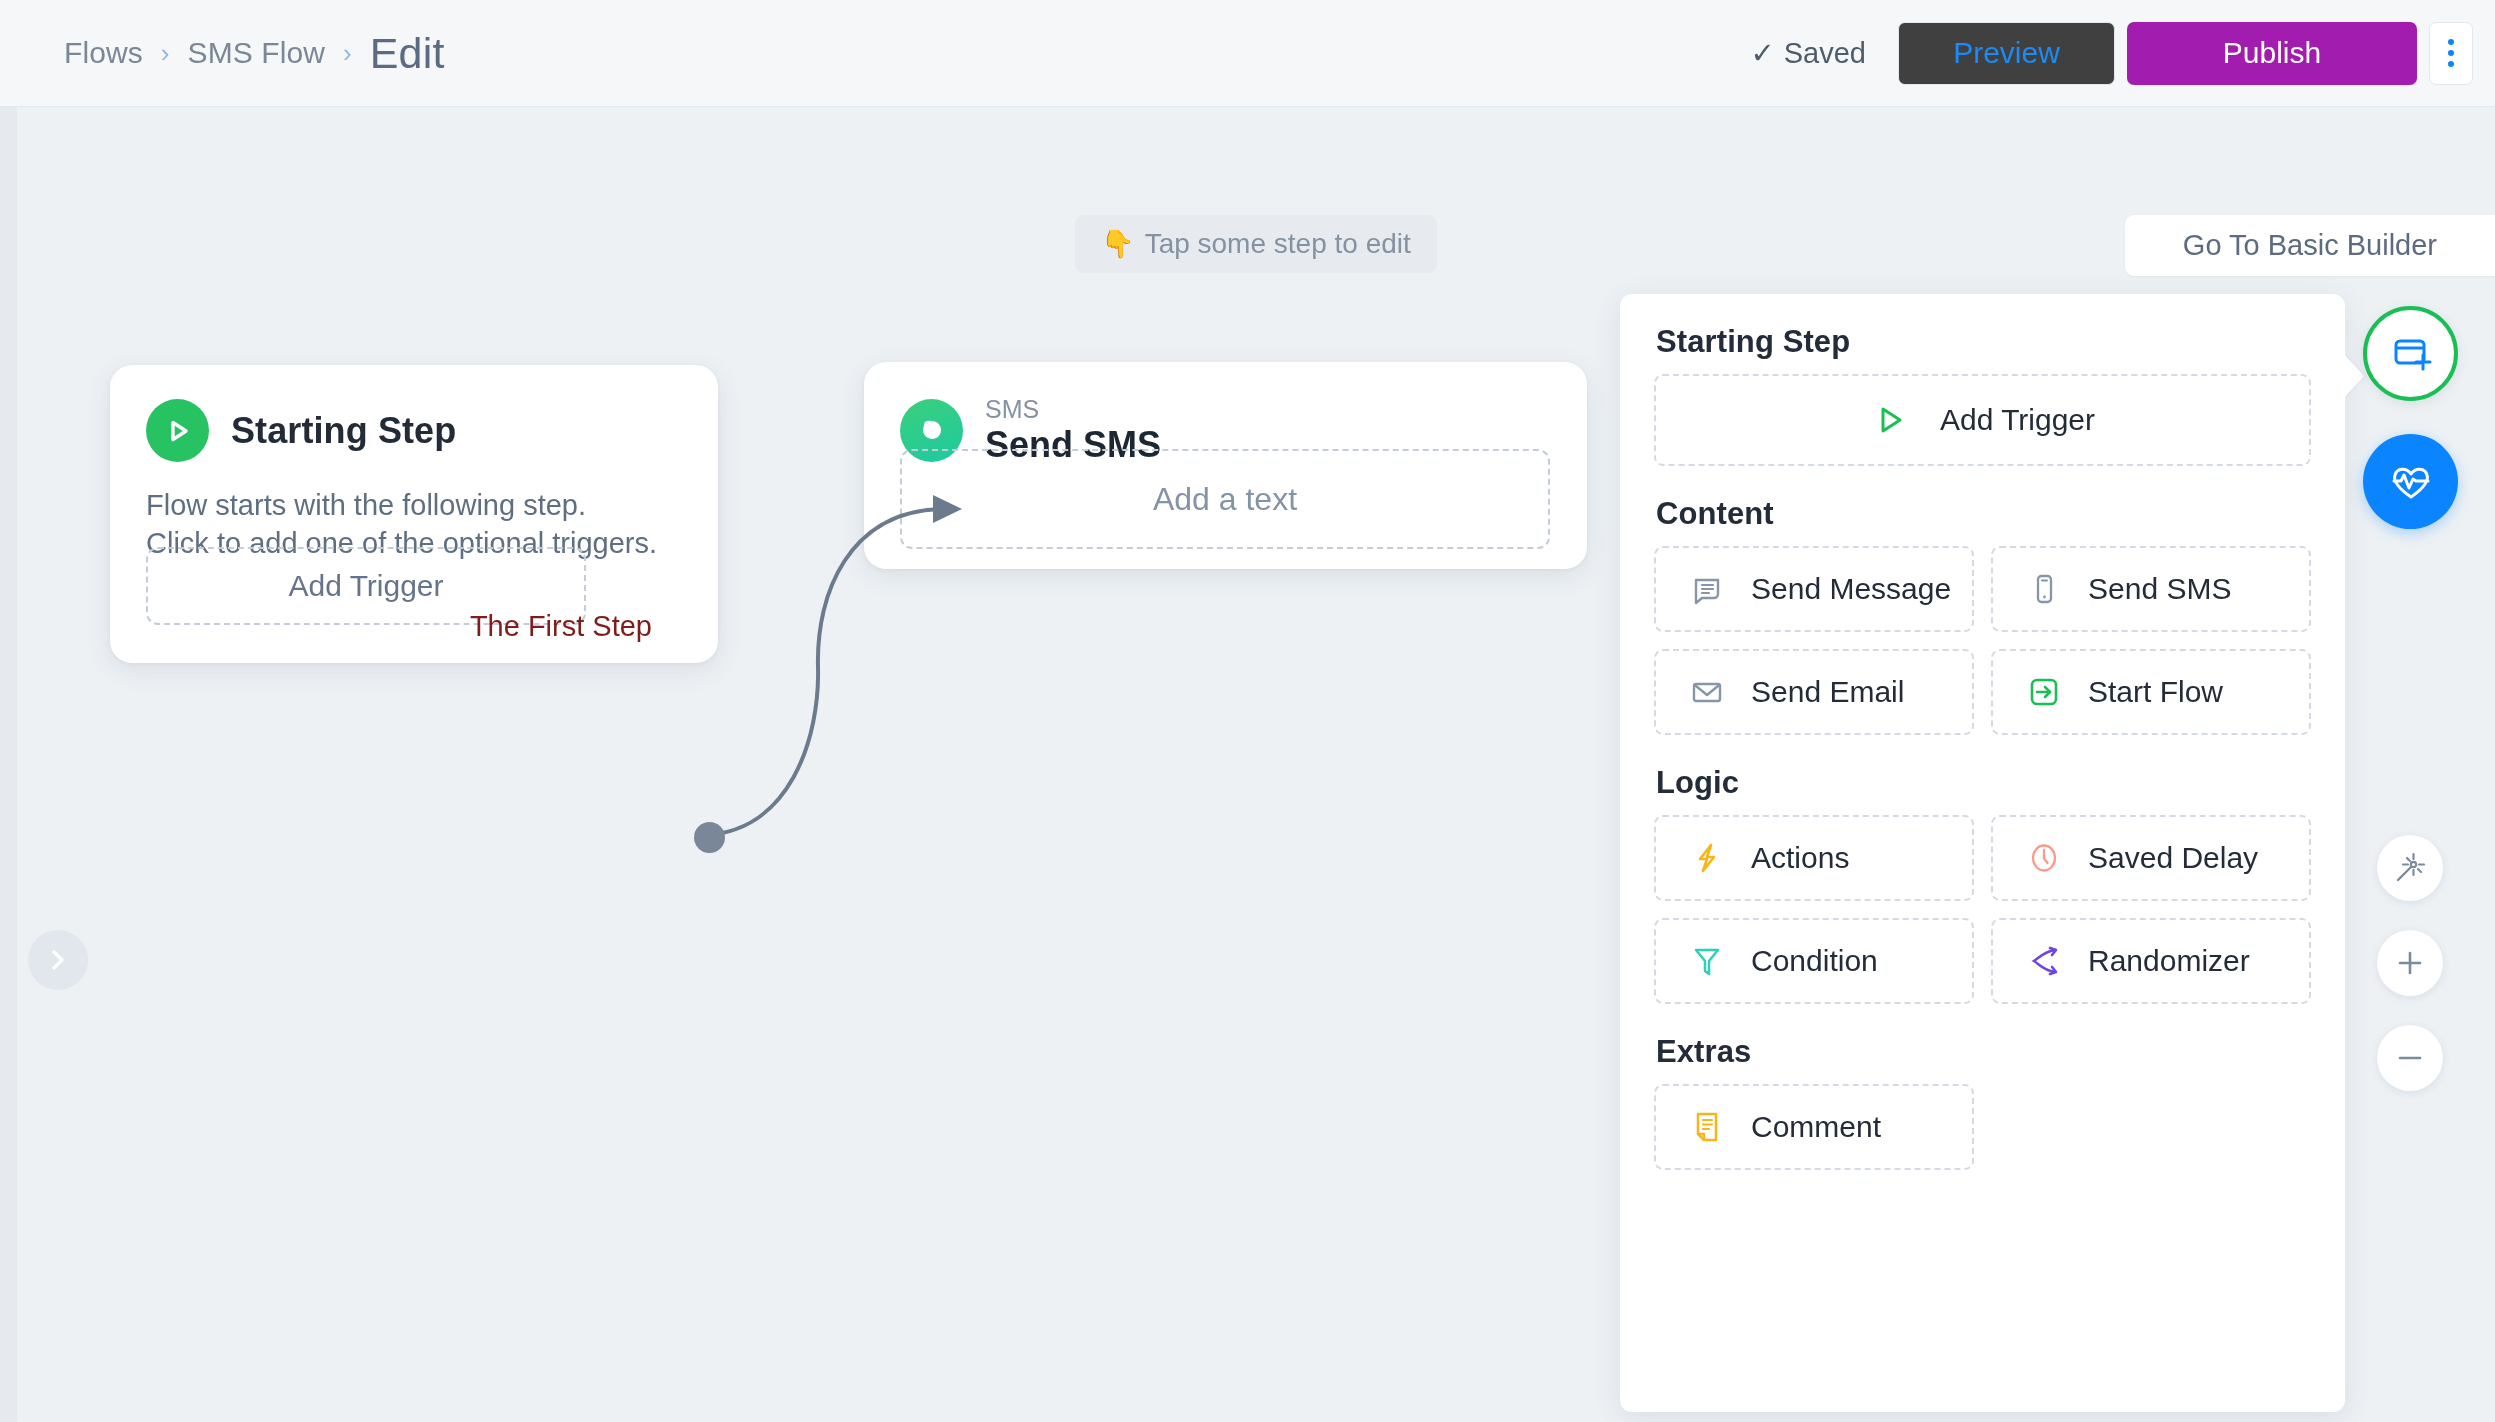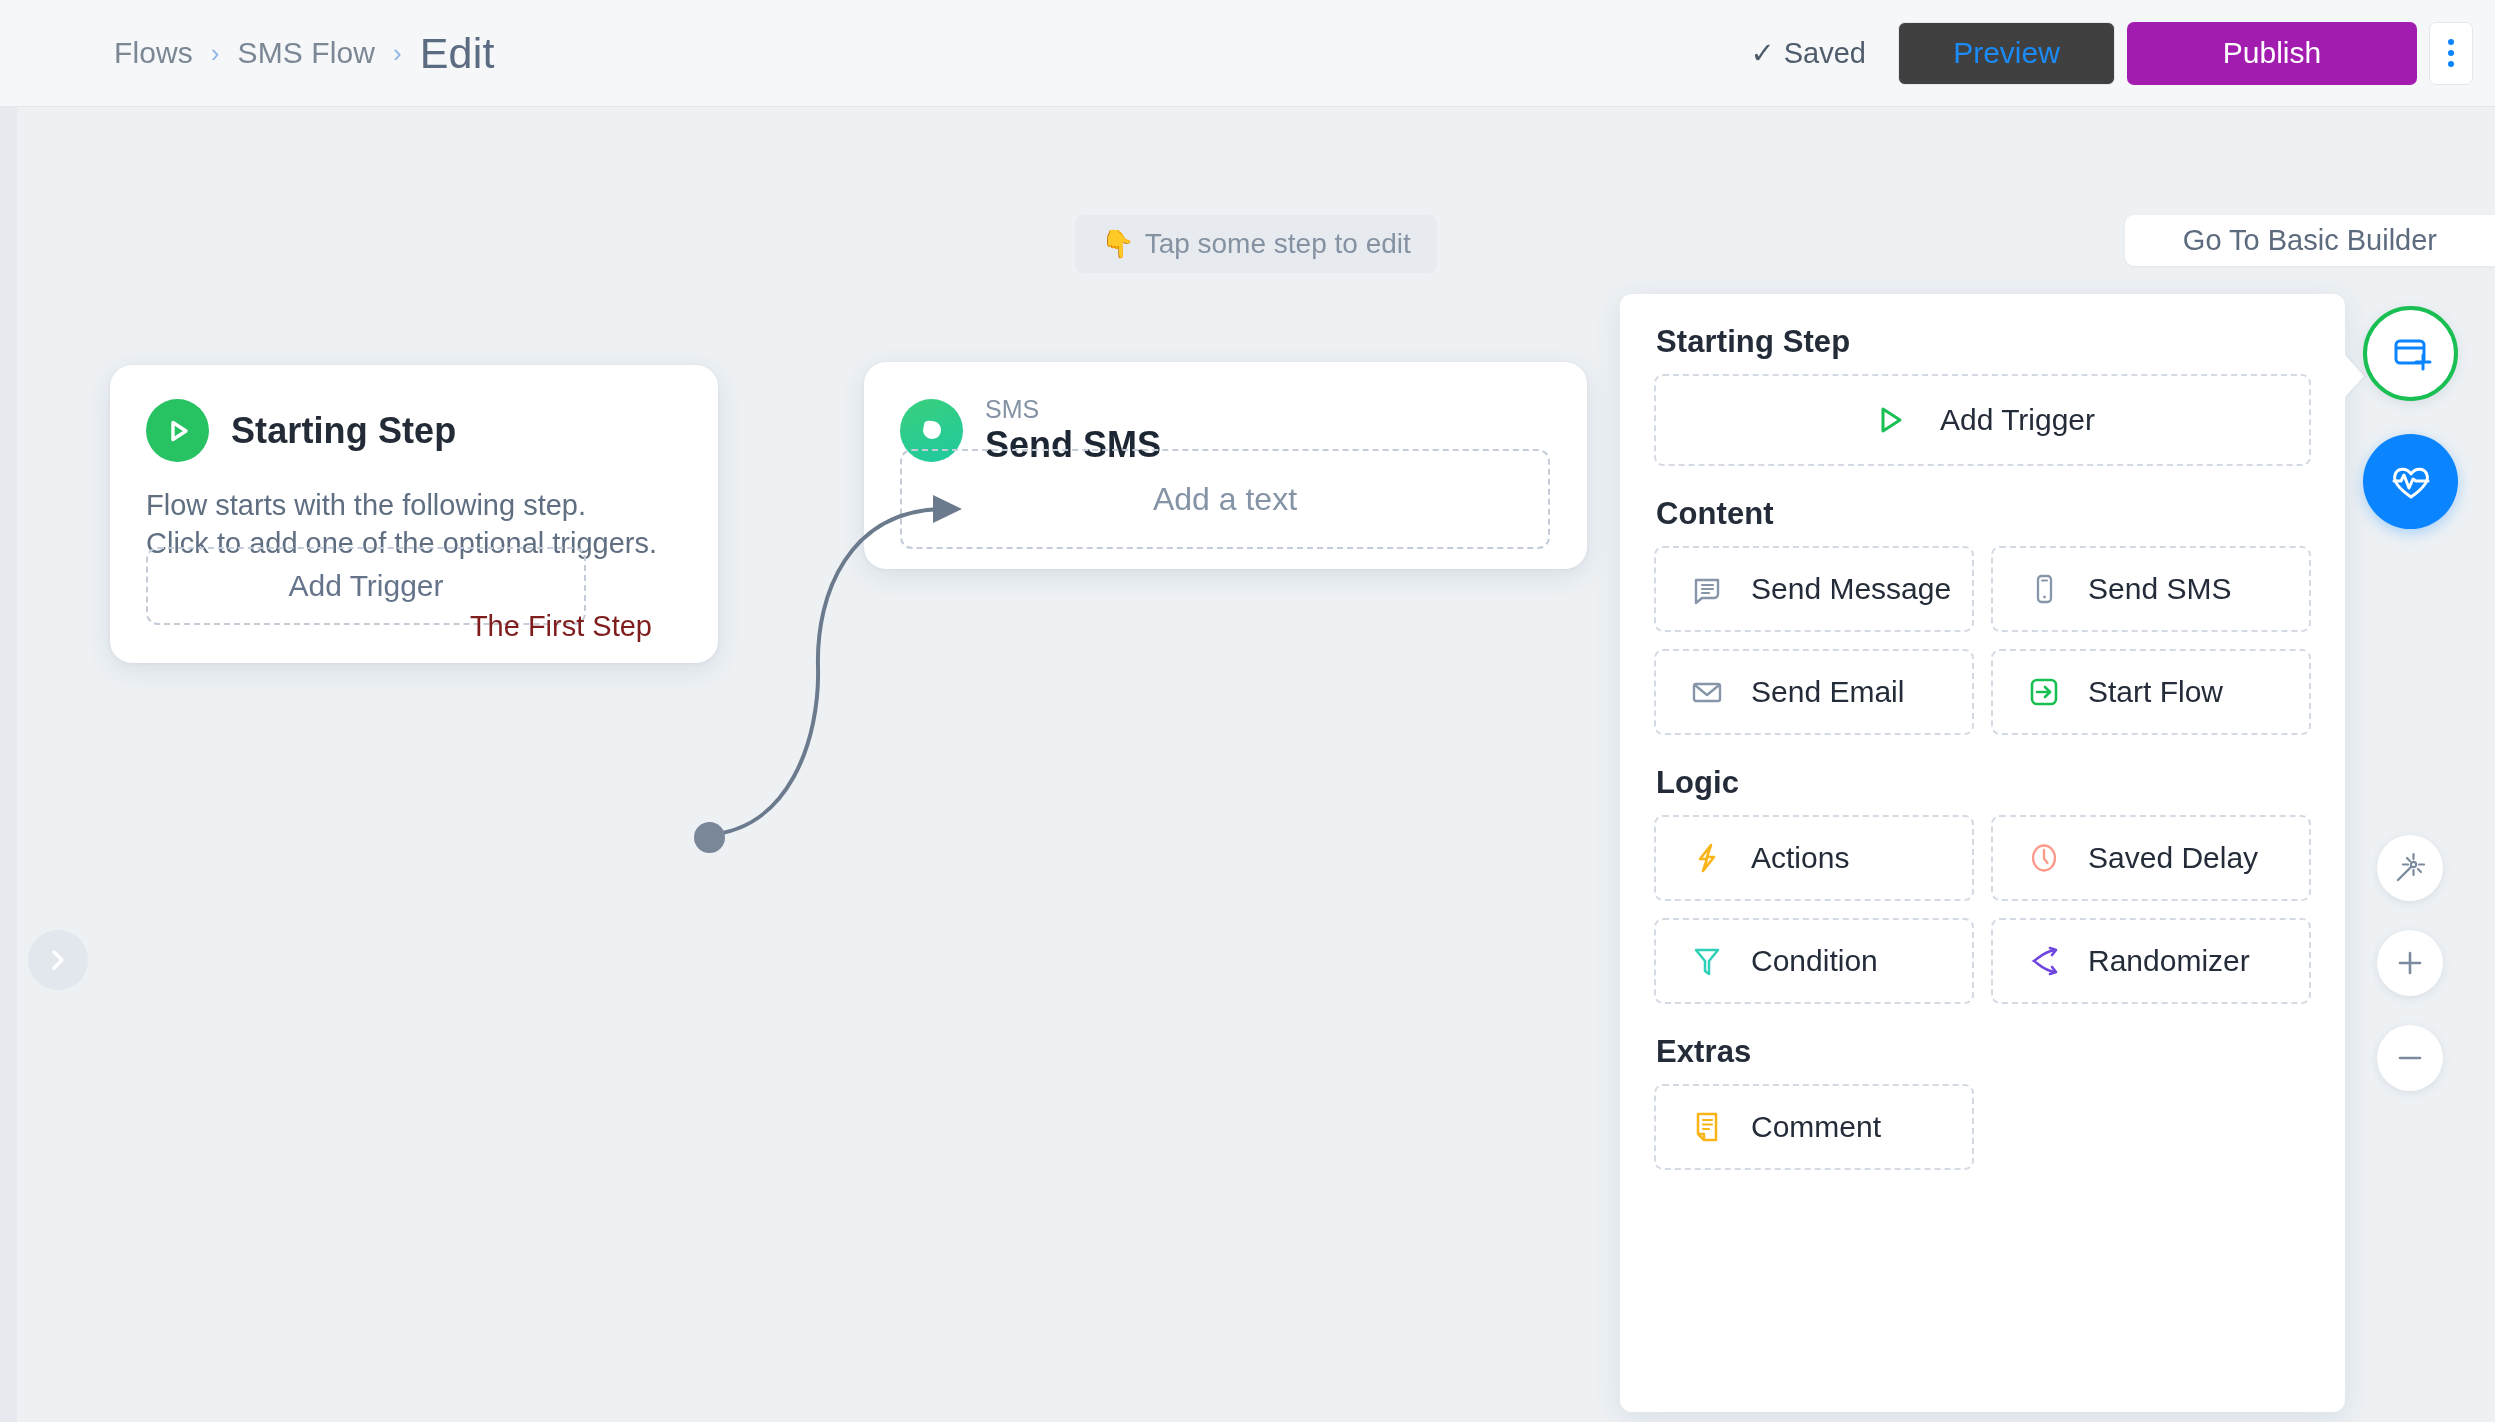--- a/index.html
+++ b/index.html
@@ -11,21 +11,21 @@
   }
   #root { position: relative; width: 2495px; height: 1422px; }
 
   
   .header {
     position: absolute; left: 0; top: 0; width: 2495px; height: 107px;
     background: #f5f7f9;
     border-bottom: 1px solid #e2e7ec;
     display: flex; align-items: center;
   }
-  .header-left { display: flex; align-items: center; margin-left: 114px; gap: 18px; }
+  .header-left { display: flex; align-items: center; margin-left: 64px; gap: 18px; }
   .crumb {
     font-size: 30px; color: #7b8794; letter-spacing: .1px; white-space: nowrap;
   }
   .crumb.link { cursor: pointer; }
   .crumb-sep {
     color: #8fb7e8; font-size: 26px; line-height: 1; font-weight: 300;
   }
   .crumb-current {
     font-size: 43px; color: #5b6b82; letter-spacing: .2px; white-space: nowrap;
   }
@@ -70,21 +70,21 @@
     position: absolute; left: 1075px; top: 108px;
     height: 58px; padding: 0 26px;
     background: #e7ebf0; border-radius: 9px;
     display: flex; align-items: center; gap: 10px;
     font-size: 28px; color: #8592a2; white-space: nowrap;
   }
   .tip-emoji { font-size: 27px; line-height: 1; }
 
   .basic-builder {
     position: absolute; right: 0; top: 108px;
-    height: 51px; padding: 0 58px;
+    height: 61px; padding: 0 58px;
     background: #ffffff; border-radius: 9px 0 0 9px;
     display: flex; align-items: center;
     font-size: 29px; color: #5d6b7f; white-space: nowrap; cursor: pointer;
     box-shadow: 0 1px 3px rgba(40,60,90,.06);
   }
 
   
   .card {
     position: absolute; background: #ffffff; border-radius: 22px;
     box-shadow: 0 7px 26px rgba(45,70,110,.10), 0 1px 4px rgba(45,70,110,.06);

